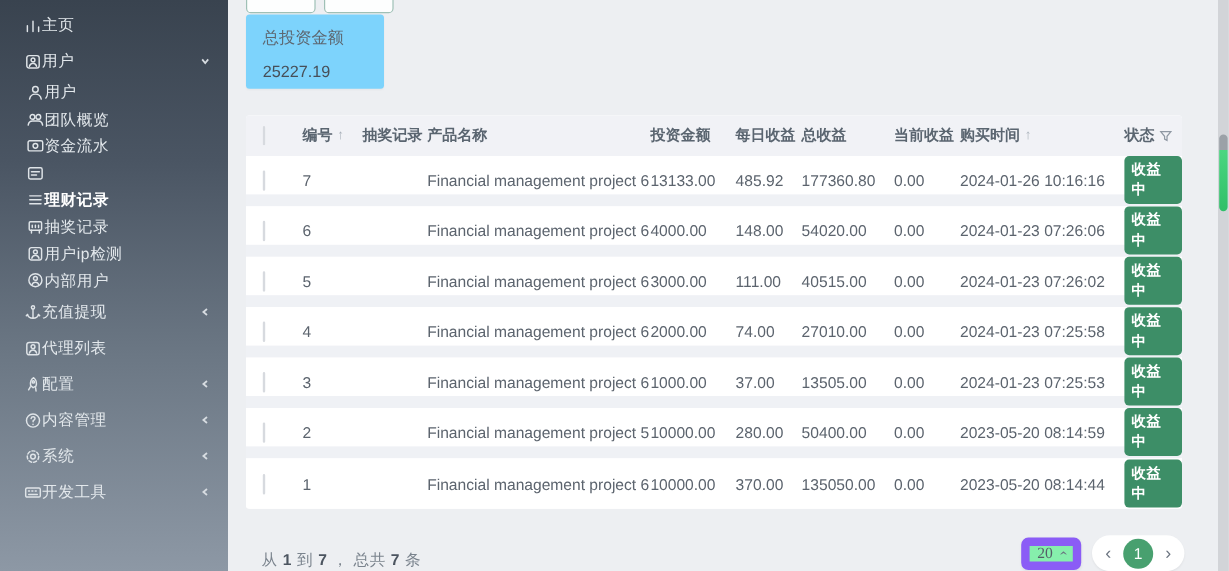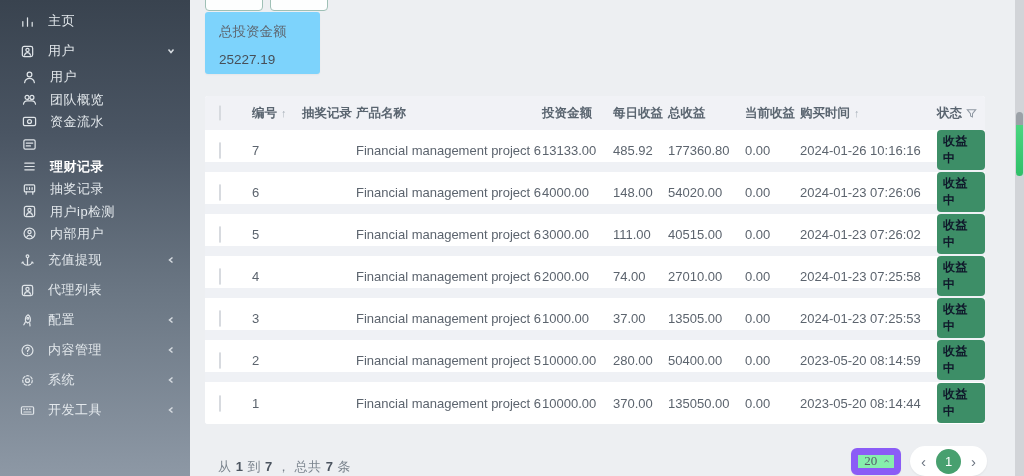--- a/index.html
+++ b/index.html
@@ -7,21 +7,21 @@
     font-family:"Liberation Sans","DejaVu Sans",sans-serif;
     background:#edeff2; font-size:13px; color:#5c646e; }
 
   
   .sidebar { position:absolute; left:0; top:0; width:190px; height:476px;
     background:linear-gradient(180deg,#39434f 0%, #4a5563 28%, #6b7784 62%, #8d98a5 100%);
     padding-top:6px; overflow:hidden; }
   .side-item { display:flex; align-items:center; height:30px; padding:0 14px 0 20px;
     color:#e3e8ec; cursor:pointer; }
   .side-sub { height:22.4px; padding-left:22px; }
-  .side-item .lbl { margin-left:13px; flex:1; letter-spacing:.5px; font-size:13px; }
+  .side-item .lbl { flex:1; letter-spacing:.5px; font-size:13px; }
   .side-item.active .lbl { color:#ffffff; font-weight:bold; }
   .side-item svg.mi { width:15px; height:15px; stroke:#dfe4e8; fill:none; stroke-width:1.3;
     stroke-linecap:round; stroke-linejoin:round; flex:0 0 auto; }
   .side-item .chev { width:10px; height:10px; stroke:#d6dbe0; fill:none; stroke-width:1.5; }
 
   
   .main { position:absolute; left:190px; top:0; width:834px; height:476px; }
 
   .toolbar { position:absolute; left:15px; top:-13px; display:flex; gap:7px; }
   .toolbar .btn { width:58px; height:24px; background:#fdfefe; border:1px solid #9fc0b6;
@@ -36,21 +36,21 @@
     background:#fff; border-radius:3px; overflow:hidden; }
   .grid { display:grid; grid-template-columns:33px 50px 54px 186px 71px 55px 77px 55px 137px 1fr;
     align-items:center; padding-left:14px; }
   .thead { height:34px; background:#f1f2f6; font-size:12.5px; font-weight:bold; color:#5a6570; }
   .thead .hc { display:flex; align-items:center; gap:4px; }
   .sort-arrow { color:#a9b1ba; font-size:11px; font-weight:normal; }
   .filter-icon { width:11px; height:11px; stroke:#8f98a3; fill:none; stroke-width:1.2; }
   .trow { height:42px; border-bottom:10px solid #eff1f5; background:#fff; color:#5c646e; }
   .trow:last-child { border-bottom:none; }
   .cb { width:14px; height:14px; border:1.5px solid #d7dadf; border-radius:3px; background:#fff; cursor:pointer; }
-  .badge { display:inline-block; background:#3d8e67; color:#0f172a; font-size:12px; font-weight:bold;
+  .badge { display:inline-block; background:#3d8e67; color:#ffffff; font-size:12px; font-weight:bold;
     padding:3px 6px; border-radius:4px; letter-spacing:.5px; }
 
   .tfoot { position:absolute; left:15px; top:424px; width:782px; height:52px;
     display:flex; align-items:flex-end; justify-content:space-between; color:#7b848e; }
   .tfoot .left { padding-left:13px; letter-spacing:.5px; }
   .tfoot b { color:#4c5560; }
   .pager { display:flex; align-items:center; gap:9px; }
   .psize { width:50px; height:27px; background:#86efac; border:7px solid #8b5cf6; border-radius:6px;
     display:flex; align-items:center; justify-content:center; gap:6px; color:#555e68; cursor:pointer;
     box-shadow:0 1px 2px rgba(0,0,0,.05);font-family:Liberation Serif, serif; }

